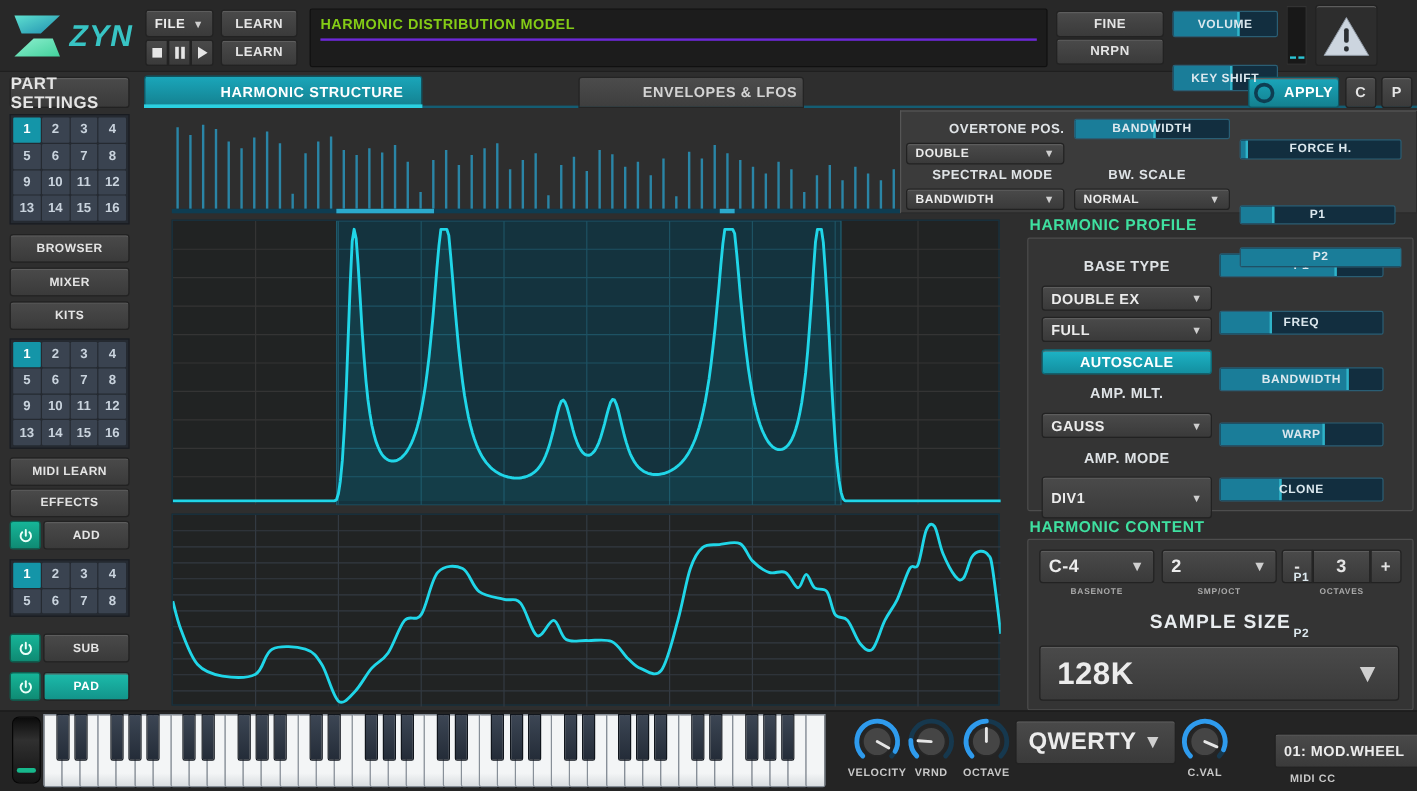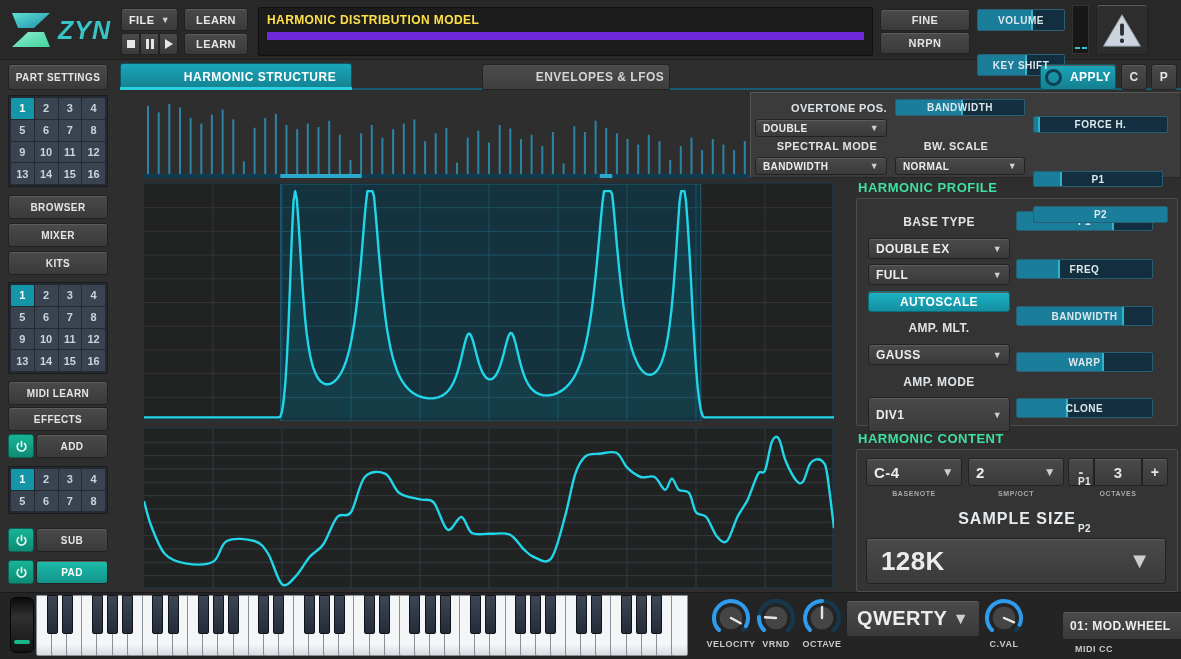--- a/index.html
+++ b/index.html
@@ -99,21 +99,21 @@
         </div>
     </div>
     <div class="abs btn" style="left:184px;top:8px;width:64px;height:23px;">
         <span>LEARN</span>
       </div>
     <div class="abs btn" style="left:184px;top:33px;width:64px;height:22px;">
         <span>LEARN</span>
       </div>
 
     <div class="abs" style="left:258px;top:7px;width:615px;height:49px;background:#1c1c1c;border:1px solid #101010;border-radius:2px;">
-      <span style="display:block;margin:5px 8px 0 8px;padding-bottom:5px;border-bottom:8px solid #6d28d9;color:#fde047;font-size:12px;font-weight:bold;letter-spacing:.4px;">HARMONIC DISTRIBUTION MODEL</span>
+      <span style="display:block;margin:5px 8px 0 8px;padding-bottom:5px;border-bottom:2px solid #6d28d9;color:#84cc16;font-size:12px;font-weight:bold;letter-spacing:.4px;">HARMONIC DISTRIBUTION MODEL</span>
     </div>
 
     <div class="abs btn" style="left:880px;top:9px;width:90px;height:22px;">
         <span>FINE</span>
       </div>
     <div class="abs btn" style="left:880px;top:32px;width:90px;height:22px;">
         <span>NRPN</span>
       </div>
 
     <div class="abs slider" style="left:977px;top:9px;width:88px;height:22px;">
@@ -132,21 +132,21 @@
 
     <div class="abs btn" style="left:1096px;top:4px;width:52px;height:51px;background:#2d2d2d;">
       <svg width="42" height="40" viewBox="0 0 52 48">
         <polygon points="26,5 49,44 3,44" fill="#ccd5df" stroke="#8e98a3" stroke-width="1"></polygon>
         <rect x="23.6" y="16" width="4.8" height="15" rx="2" fill="#2b2f33"></rect>
         <rect x="23.6" y="34.5" width="4.8" height="5.5" rx="2" fill="#2b2f33"></rect>
       </svg>
     </div>
   </div>
 
-  <div class="abs btn" style="left:8px;top:64px;width:100px;height:26px;font-size:10px;">
+  <div class="abs btn" style="left:8px;top:64px;width:100px;height:26px;font-size:14px;">
       <span>PART SETTINGS</span>
     </div>
 
   <div class="abs" style="left:120px;top:88px;width:1061px;height:2px;background:#145d73;"></div>
   <div class="abs tab active" style="left:120px;top:63px;width:232px;height:27px;">
       <span>HARMONIC STRUCTURE</span>
     </div>
   <div class="abs tab inactive" style="left:482px;top:64px;width:188px;height:26px;">
       <span>ENVELOPES &amp; LFOS</span>
     </div>

